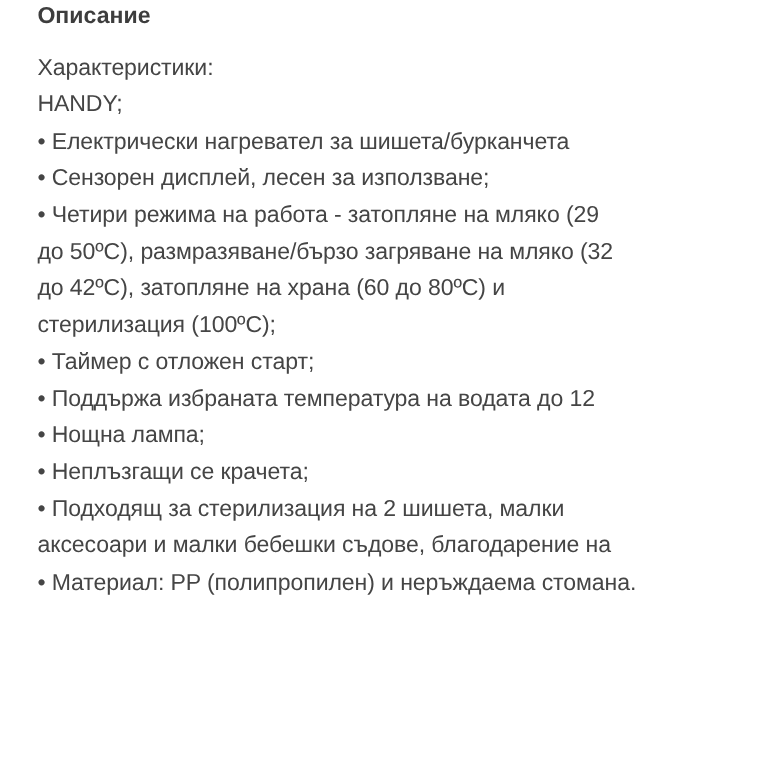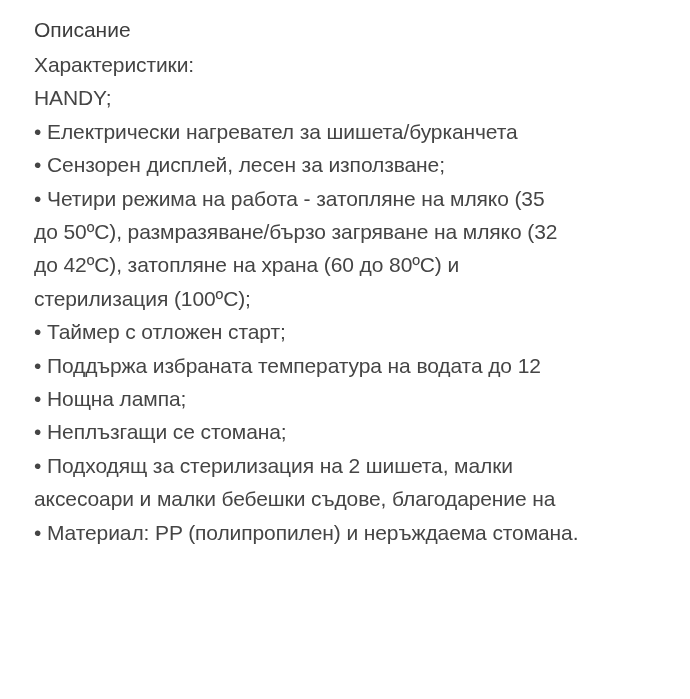--- a/index.html
+++ b/index.html
@@ -15,52 +15,52 @@
   }
   .container {
     position: absolute;
     left: 34px;
     top: 0px;
     width: 640px;
     font-family: "Liberation Sans", sans-serif;
     color: #444444;
   }
   .title {
-    font-weight: normal;
+    font-weight: bold;
     font-size: 21px;
     line-height: 28px;
     margin: 0;
-    padding-top: 16px;
+    padding-top: 1px;
     color: #3d3d3d;
   }
   .line {
     font-size: 21px;
     line-height: 33.4px;
     margin: 0;
     white-space: pre;
     color: #454545;
     letter-spacing: -0.1px;
   }
   .first-line {
-    margin-top: 4px;
+    margin-top: 16px;
   }
 </style>
 </head>
 <body>
 
 <div class="container">
   <div class="title">Описание</div>
   <div class="line first-line">Характеристики:</div>
   <div class="line">HANDY;</div>
   <div class="line">• Електрически нагревател за шишета/бурканчета</div>
   <div class="line">• Сензорен дисплей, лесен за използване;</div>
-  <div class="line">• Четири режима на работа - затопляне на мляко (35</div>
+  <div class="line">• Четири режима на работа - затопляне на мляко (29</div>
   <div class="line">до 50ºC), размразяване/бързо загряване на мляко (32</div>
   <div class="line">до 42ºC), затопляне на храна (60 до 80ºC) и</div>
   <div class="line">стерилизация (100ºC);</div>
   <div class="line">• Таймер с отложен старт;</div>
   <div class="line">• Поддържа избраната температура на водата до 12</div>
   <div class="line">• Нощна лампа;</div>
-  <div class="line">• Неплъзгащи се стомана;</div>
+  <div class="line">• Неплъзгащи се крачета;</div>
   <div class="line">• Подходящ за стерилизация на 2 шишета, малки</div>
   <div class="line">аксесоари и малки бебешки съдове, благодарение на</div>
   <div class="line">• Материал: PP (полипропилен) и неръждаема стомана.</div>
 </div>
 
 </body></html>

